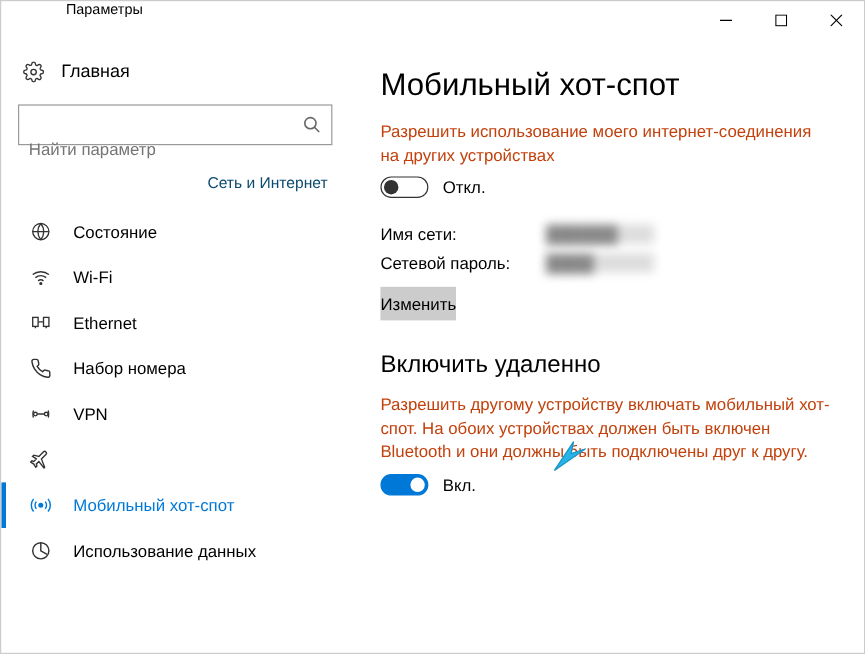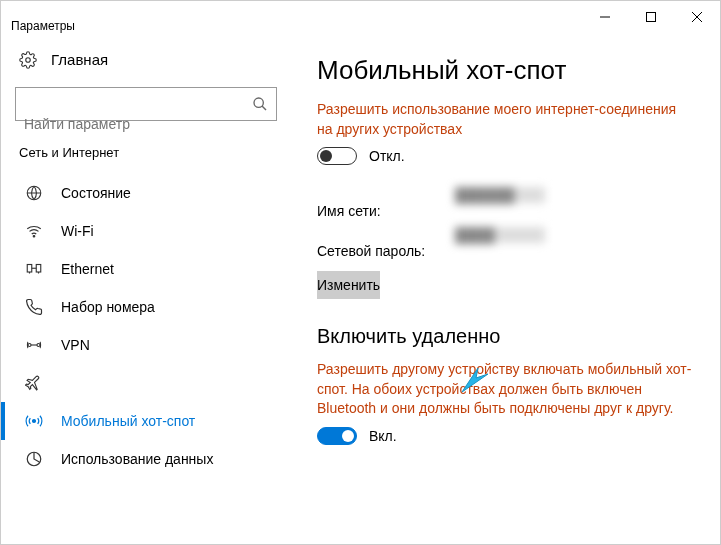--- a/index.html
+++ b/index.html
@@ -1,46 +1,46 @@
 <!DOCTYPE html>
 <html><head>
 <meta charset="utf-8">
 <style>
   * { box-sizing: border-box; margin: 0; padding: 0; }
   body { font-family: "Segoe UI", Tahoma, sans-serif; font-size: 14px; color: #000; background: #fff; width: 721px; height: 545px; overflow: hidden; border: 1px solid #ccc; }
-  .titlebar { height: 32px; display: flex; align-items: flex-end; padding-left: 10px; }
+  .titlebar { height: 32px; display: flex; align-items: flex-start; padding-left: 10px; margin-left: 44px; }
   .titlebar .title { font-size: 12px; flex: 1; }
   .winbtn { width: 46px; height: 32px; display:flex; align-items:center; justify-content:center; font-size:12px; }
   .content { display: flex; height: calc(100% - 32px); }
   .sidebar { width: 290px; padding: 10px 0 10px 0; overflow-y:auto; }
   .home-row { display:flex; align-items:flex-start; gap:14px; padding: 8px 18px; font-size:15px; cursor:pointer; }
   .home-row .gear { width:18px; height:18px; }
   .search-wrap { margin: 10px 14px 18px 14px; }
   .search-box { display:flex; align-items:center; border:1px solid #999; height:34px; padding:0 8px; background:#fff; }
   .search-box input { flex:1; border:none; outline:none; font-size:14px; background:transparent;margin-top:40px; }
   .search-box .sicon { color:#666; font-size:15px; }
-  .category { padding: 6px 18px 14px 18px; color:#000000; font-size:13px; }
+  .category { padding: 6px 18px 14px 18px; color:#0c4a6e; font-size:13px;text-align:right; }
   .nav-item { display:flex; align-items:center; gap:18px; padding: 10px 20px; cursor:pointer; font-size:14px; border-left:4px solid transparent; }
   .nav-item.active { color:#0078d7; border-left:4px solid #0078d7; }
   .nav-item .nicon { width:18px; height:18px; display:flex; align-items:center; justify-content:center; font-size:16px; color:#333; }
   .nav-item.active .nicon { color:#0078d7; }
   .main { flex:1; padding: 22px 26px 10px 26px; overflow-y:auto; }
   h1 { font-size:26px; font-weight:300; margin-bottom:14px; }
   h2 { font-size:20px; font-weight:400; margin: 26px 0 12px 0; }
   .desc { font-size:14px; color:#c2410c; line-height:1.4; margin-bottom:6px; }
   .toggle-row { display:flex; align-items:center; gap:12px; margin: 8px 0 22px 0; }
   .toggle { width:40px; height:18px; border:1px solid #333; border-radius:10px; position:relative; cursor:pointer; background:#fff; }
   .toggle .knob { width:12px; height:12px; background:#333; border-radius:50%; position:absolute; top:2px; left:2px; }
   .toggle.on { background:#0078d7; border-color:#0078d7; }
   .toggle.on .knob { background:#fff; left:auto; right:2px; }
   .toggle-label { font-size:14px; }
   .select-box { display:inline-flex; align-items:center; justify-content:space-between; width:190px; border:1px solid #999; padding:5px 10px; cursor:pointer; margin-bottom:18px; font-size:14px; }
   .chev { font-size:12px; color:#666; }
   .kv-row { display:flex; gap:8px; margin-bottom:8px; font-size:14px; }
-  .kv-row .k { width:130px;margin-top:16px; }
+  .kv-row .k { width:130px; }
   .kv-row .v { color:#888; filter:blur(4px); background:#ddd; min-width:90px; height:16px; }
   .btn { display:inline-block; background:#ccc; border:none; padding:6px 0; font-size:14px; cursor:pointer; margin-top:4px; }
   .cursor-arrow { position:absolute; left:458px; top:360px; pointer-events:none; }
   .cursor-arrow svg { width:36px; height:36px; }
   svg { display:block; }
 </style>
 </head>
 <body>
 
 <div class="titlebar">

